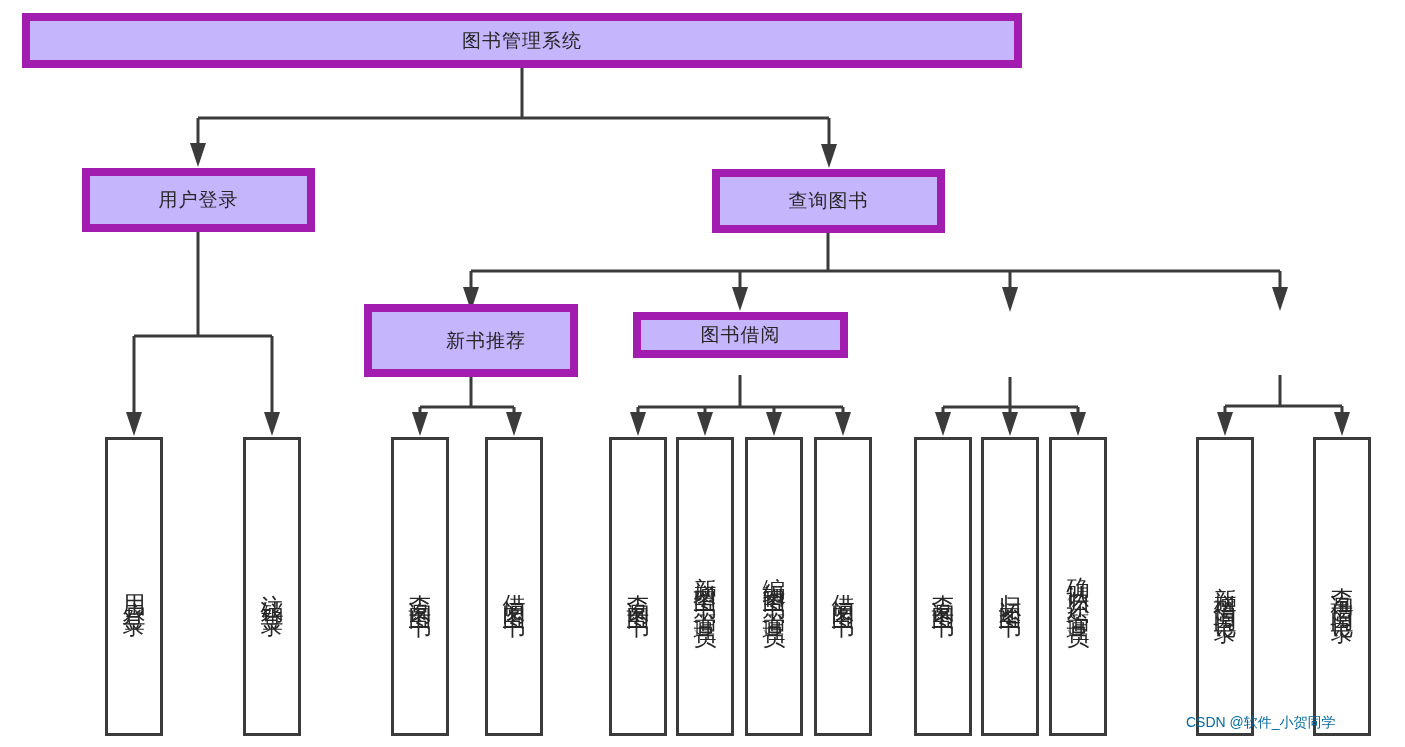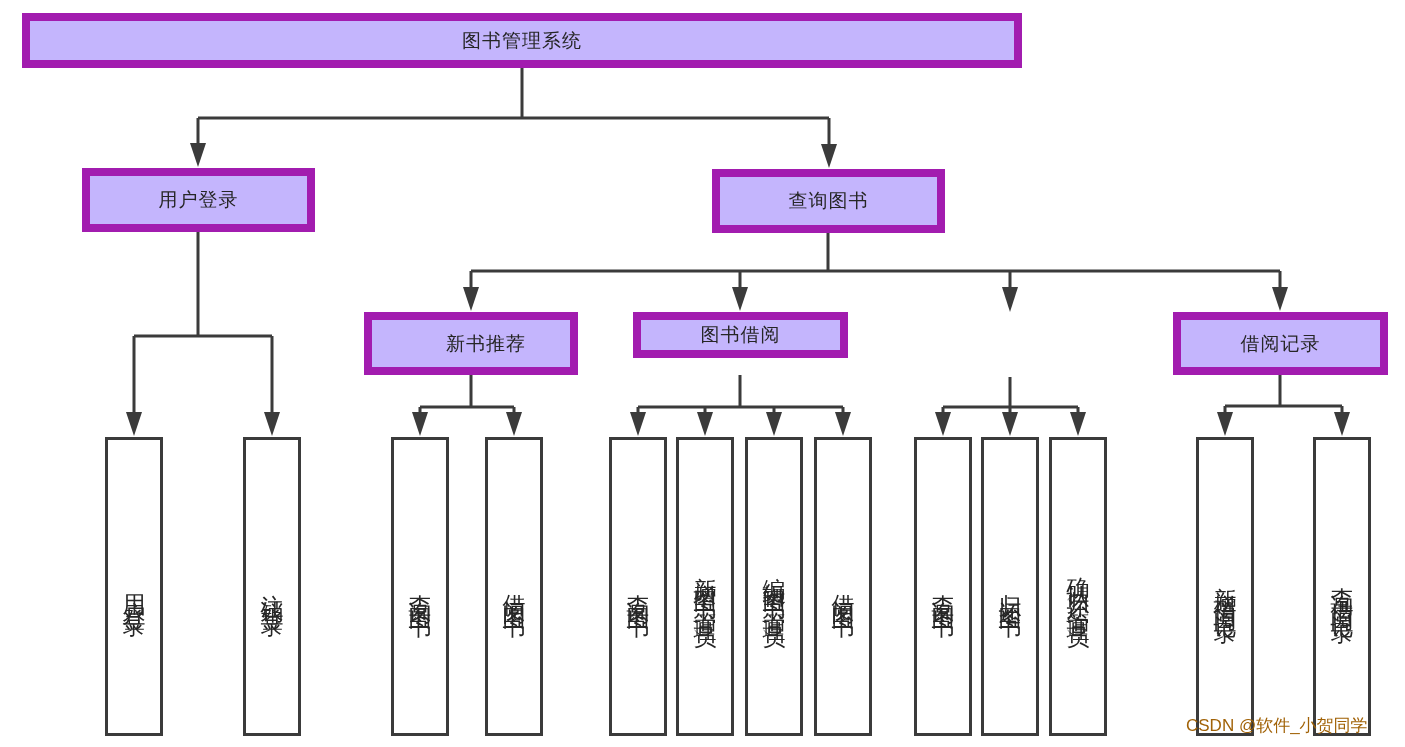--- a/index.html
+++ b/index.html
@@ -52,22 +52,22 @@
     font-size: 23px;
     letter-spacing: 7px;
     line-height: 1;
     margin-top: 7px;
     white-space: nowrap;
   }
   #watermark {
     position: absolute;
     left: 1186px;
     top: 714px;
-    font-size: 17px;
-    color: #a16207;
+    font-size: 14px;
+    color: #0369a1;
     z-index: 5;
     white-space: nowrap;
   }
 </style>
 </head>
 <body>
 
 <div id="canvas">
 
   <svg id="connectors" viewBox="0 0 1405 747" xmlns="http://www.w3.org/2000/svg">
@@ -117,28 +117,25 @@
     <span class="lbl">图书管理系统</span>
   </div>
 
   <div class="node" style="left:82px; top:168px; width:233px; height:64px;">
     <span class="lbl">用户登录</span>
   </div>
   <div class="node" style="left:712px; top:169px; width:233px; height:64px;">
     <span class="lbl">查询图书</span>
   </div>
 
-  <div class="node" style="left:364px; top:312px; width:214px; height:63px;padding-left:30px;">
+  <div class="node" style="left:364px; top:304px; width:214px; height:73px;padding-left:30px;">
     <span class="lbl">新书推荐</span>
   </div>
   <div class="node" style="left:633px; top:312px; width:215px; height:46px;">
     <span class="lbl">图书借阅</span>
-  </div>
-  <div class="node" style="left:1173px; top:312px; width:215px; height:63px;">
-    <span class="lbl">借阅记录</span>
   </div>
 
   <div class="vnode" style="left:105px;">
     <span class="vlbl">用户登录</span>
   </div>
   <div class="vnode" style="left:243px;">
     <span class="vlbl">注销登录</span>
   </div>
 
   <div class="vnode" style="left:391px;">

